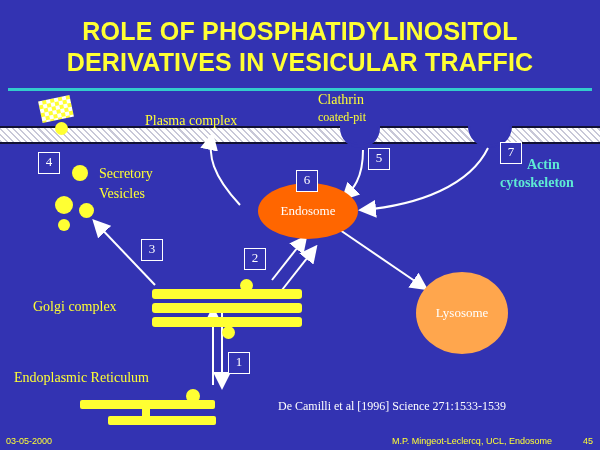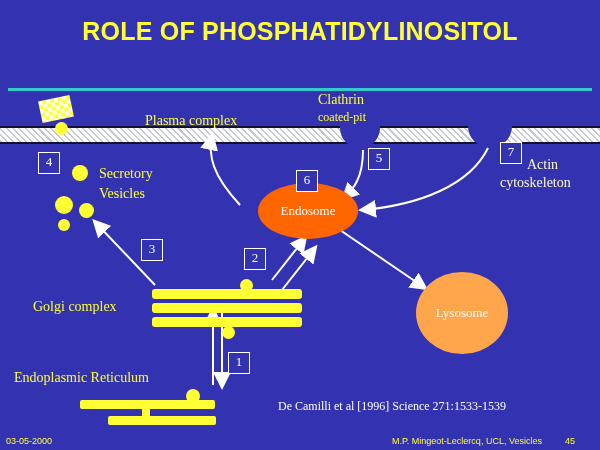--- a/index.html
+++ b/index.html
@@ -33,21 +33,21 @@
     border-top:2px solid #111133;
     border-bottom:2px solid #111133;
     box-sizing:border-box;
   }
   
   .pit{
     position:absolute;background:#3333b2;
   }
 
   .lbl{position:absolute;color:#ffff33;font-family:"Liberation Serif",serif;}
-  .lbl-red{position:absolute;color:#fef9c3;font-family:"Liberation Serif",serif;}
+  .lbl-red{position:absolute;color:#5eead4;font-family:"Liberation Serif",serif;font-weight:bold;}
 
   .numbox{
     position:absolute;background:#3333b2;border:1.5px solid #ffffff;
     color:#ffffff;font-family:"Liberation Serif",serif;font-size:13px;
     width:20px;height:20px;line-height:18px;text-align:center;
   }
 
   .vesicle{position:absolute;border-radius:50%;background:#ffff33;}
   .organelle{
     position:absolute;border-radius:50%;
@@ -79,20 +79,21 @@
   svg.arrows{position:absolute;left:0;top:0;width:600px;height:450px;
     pointer-events:none;}
 </style>
 </head>
 <body>
 
 <div id="slide">
 
   <div class="title">
     <div>ROLE OF PHOSPHATIDYLINOSITOL</div>
+    <div>DERIVATIVES IN VESICULAR TRAFFIC</div>
   </div>
   <div class="title-rule"></div>
 
   <div class="membrane"></div>
 
   <div class="pit" style="left:340px;top:124px;width:40px;height:24px;border-radius:0 0 22px 22px;"></div>
   <div class="pit" style="left:468px;top:124px;width:44px;height:24px;border-radius:0 0 24px 24px;"></div>
 
   <svg class="arrows" viewBox="0 0 600 450">
     <defs>
@@ -173,16 +174,16 @@
   <div class="numbox" style="left:141px;top:239px;">3</div>
   <div class="numbox" style="left:244px;top:248px;">2</div>
   <div class="numbox" style="left:228px;top:352px;">1</div>
   <div class="numbox" style="left:296px;top:170px;">6</div>
   <div class="numbox" style="left:368px;top:148px;">5</div>
   <div class="numbox" style="left:500px;top:142px;">7</div>
 
   <div class="cite" style="left:278px;top:399px;">De Camilli et al [1996] Science 271:1533-1539</div>
 
   <div class="footer" style="left:6px;">03-05-2000</div>
-  <div class="footer" style="left:392px;">M.P. Mingeot-Leclercq, UCL, Vesicles</div>
-  <div class="footer" style="left:565px;">45</div>
+  <div class="footer" style="left:392px;">M.P. Mingeot-Leclercq, UCL, Endosome</div>
+  <div class="footer" style="left:583px;">45</div>
 
 </div>
 
 </body></html>

